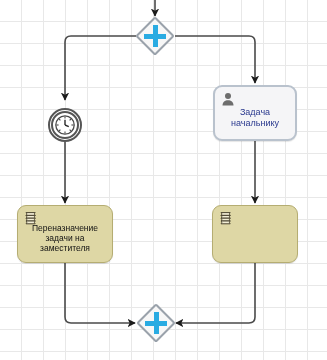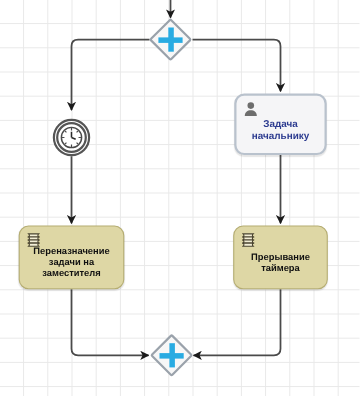--- a/index.html
+++ b/index.html
@@ -13,21 +13,20 @@
     width: 327px;
     height: 360px;
     overflow: hidden;
     background-color: #ffffff;
     background-image:
       linear-gradient(to right, #e8e8e8 1px, transparent 1px),
       linear-gradient(to bottom, #e8e8e8 1px, transparent 1px);
     background-size: 22px 22px;
     background-position: -1px -1px;
     font-family: "Liberation Sans", sans-serif;
-    font-weight: bold;
   }
   #edges {
     position: absolute;
     left: 0;
     top: 0;
     width: 327px;
     height: 360px;
   }
 
   
@@ -223,22 +222,20 @@
 
   <div class="task script-task" style="left:212px; top:205px; width:86px; height:58px;">
     <span class="task-icon">
       <svg width="14" height="14" viewBox="0 0 14 14" xmlns="http://www.w3.org/2000/svg">
         <path d="M2 1.6 H11.2 C10.2 2.6 10.2 3.4 11.2 4.4 H2 C3 3.4 3 2.6 2 1.6 Z" fill="#f2eed6" stroke="#4a4430" stroke-width="1"></path>
         <path d="M2 4.4 H11.2 C10.2 5.4 10.2 6.2 11.2 7.2 H2 C3 6.2 3 5.4 2 4.4 Z" fill="#f2eed6" stroke="#4a4430" stroke-width="1"></path>
         <path d="M2 7.2 H11.2 C10.2 8.2 10.2 9.0 11.2 10.0 H2 C3 9.0 3 8.2 2 7.2 Z" fill="#f2eed6" stroke="#4a4430" stroke-width="1"></path>
         <path d="M2 10.0 H11.2 C10.2 11.0 10.2 11.8 11.2 12.8 H2 C3 11.8 3 11.0 2 10.0 Z" fill="#f2eed6" stroke="#4a4430" stroke-width="1"></path>
       </svg>
     </span>
-    <span class="task-label">Прерывание
-таймера</span>
   </div>
 
   <div class="gateway" style="left:136px; top:303px;">
     <div class="diamond"></div>
     <div class="plus-h"></div>
     <div class="plus-v"></div>
 
   </div>
 
 </div>

